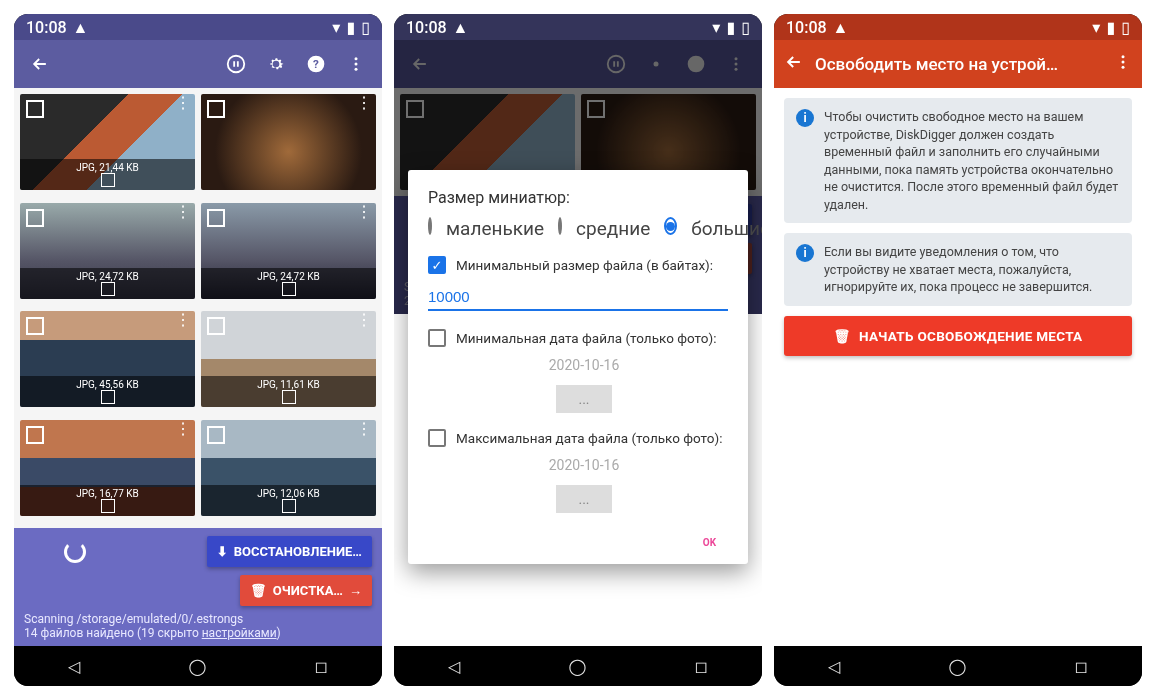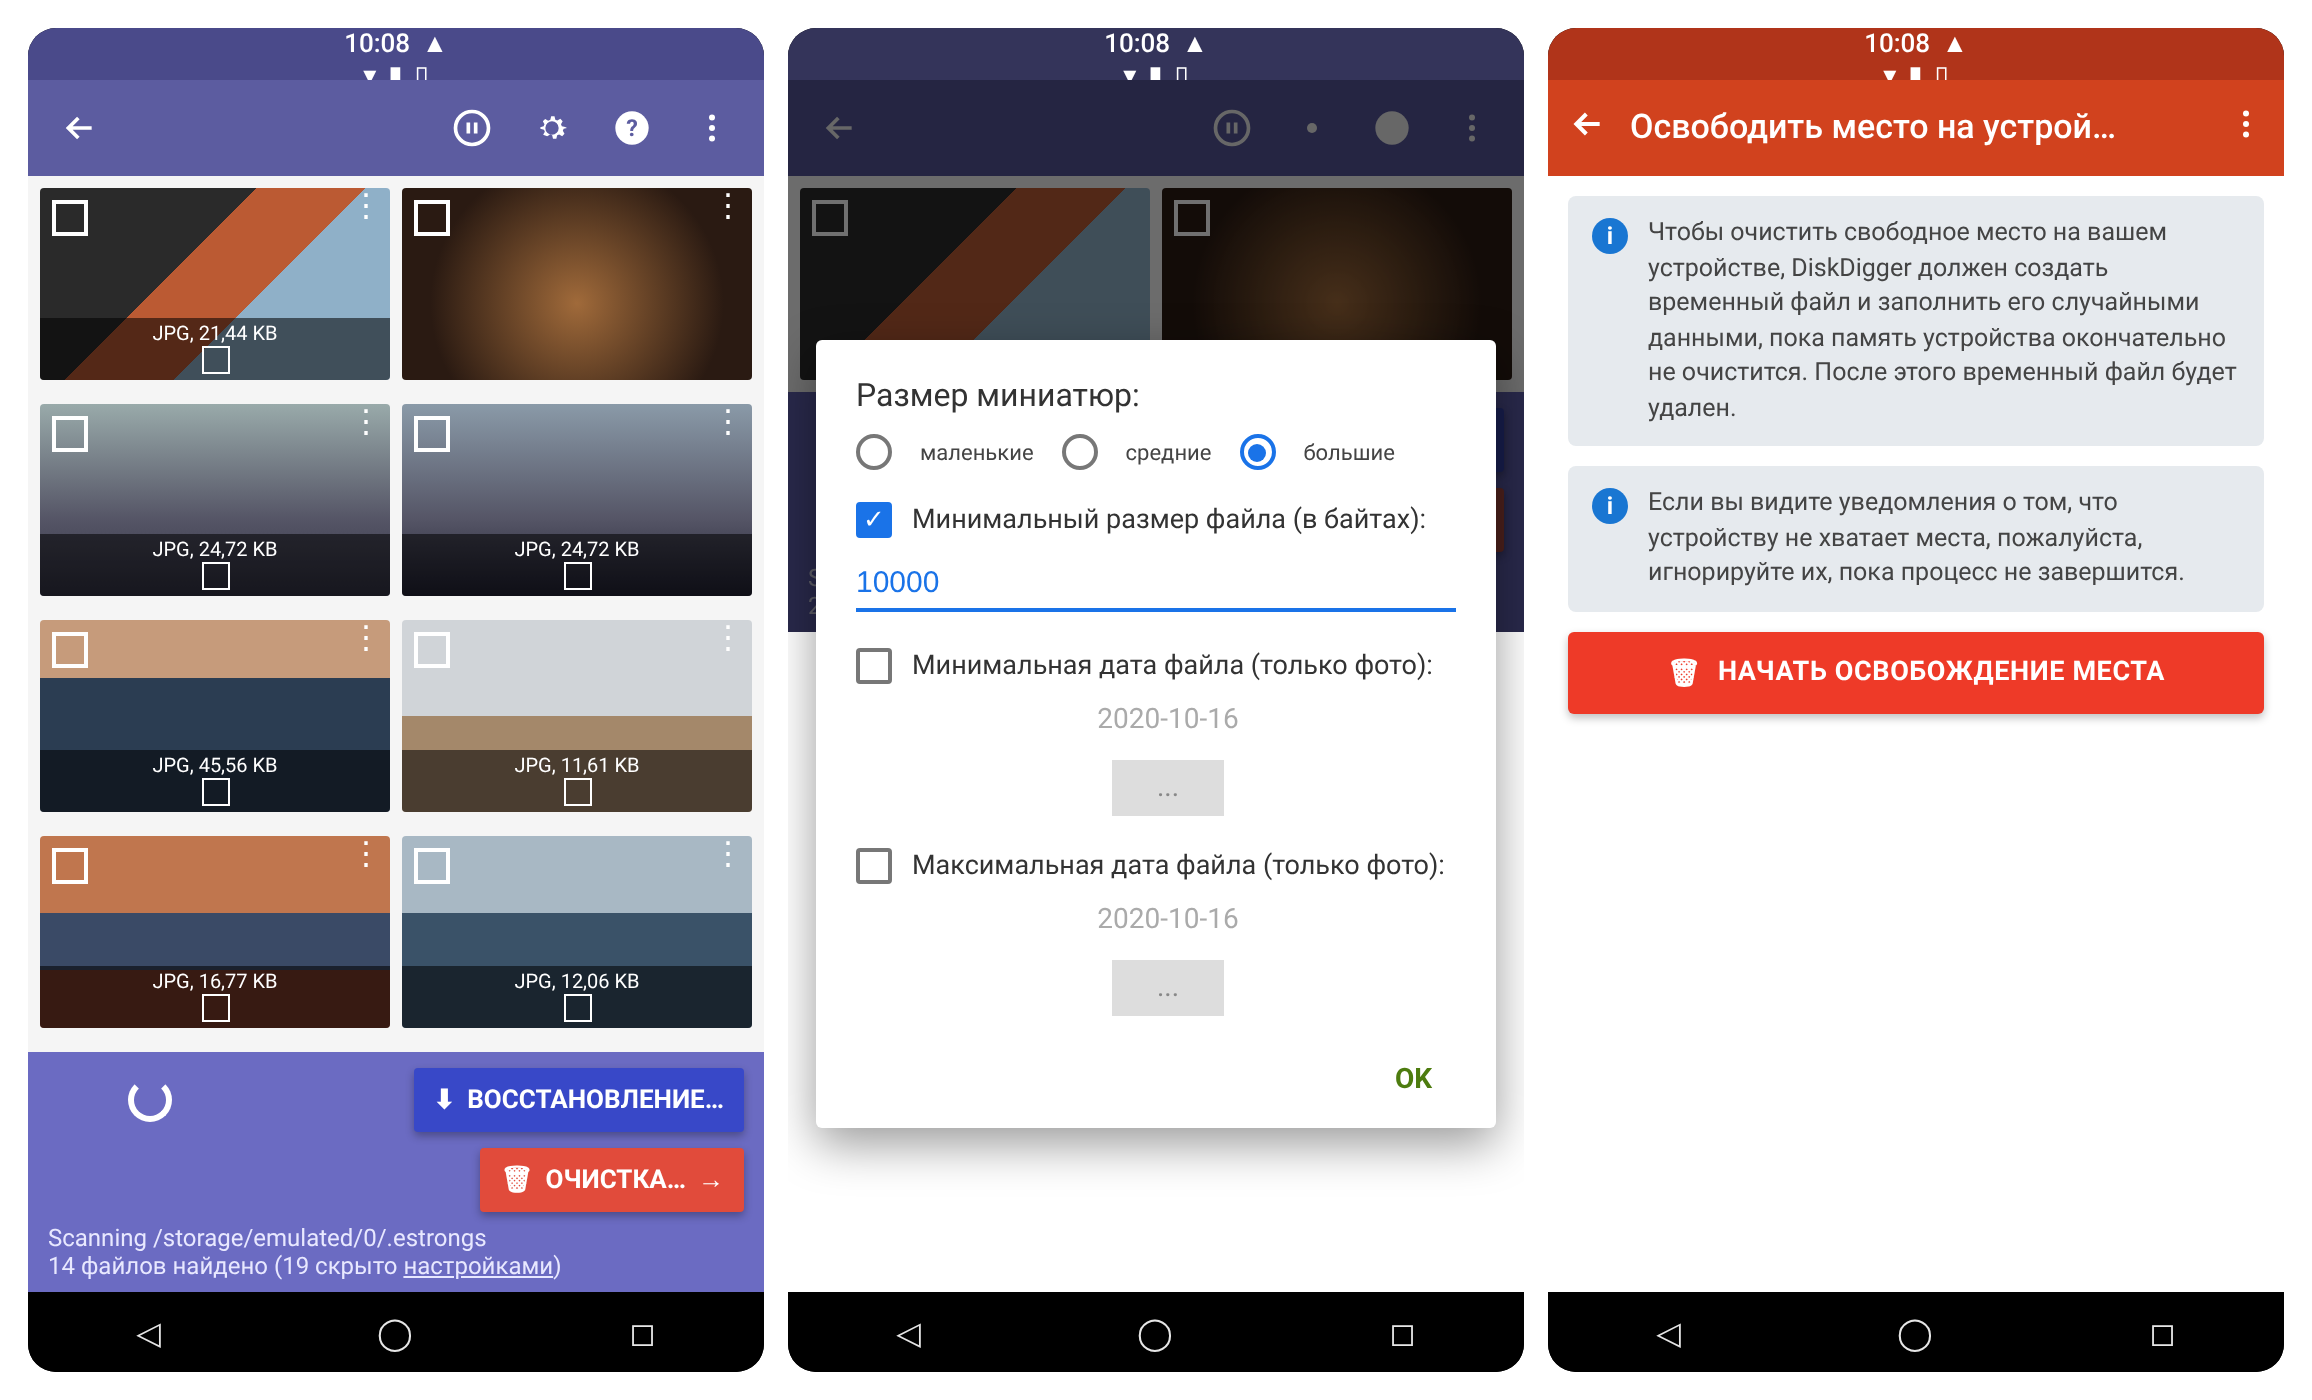--- a/index.html
+++ b/index.html
@@ -1,19 +1,19 @@
 <!DOCTYPE html>
 <html><head>
 <meta charset="utf-8">
 <style>
   * { box-sizing: border-box; margin: 0; padding: 0; }
   body { background: #fff; font-family: Roboto, Arial, sans-serif; }
   .canvas { width: 1156px; height: 700px; display: flex; gap: 12px; justify-content: center; align-items: center; padding: 14px; }
   .phone { width: 368px; height: 672px; background: #000; border-radius: 14px; position: relative; overflow: hidden; display: flex; flex-direction: column; }
-  .statusbar { height: 26px; display: flex; justify-content: space-between; align-items: center; padding: 0 12px; color: #fff; font-size: 13px; font-weight: 500; flex-direction: column; }
+  .statusbar { height: 26px; display: flex; justify-content: space-between; align-items: center; padding: 0 12px; color: #fff; font-size: 16px; font-weight: 500; }
   .sb-left, .sb-right { display: flex; align-items: center; gap: 6px; }
   .sb-icon { display: inline-flex; }
   .screen { flex: 1; background: #fff; display: flex; flex-direction: column; overflow: hidden; position: relative; }
   .navbar { height: 40px; background: #000; display: flex; justify-content: space-around; align-items: center; }
   .nav-btn { color: #fff; opacity: 0.9; }
 
   
   .p1 .statusbar { background: #4a4a8a; }
   .appbar1 { background: #5c5ca0; height: 48px; display: flex; align-items: center; padding: 0 8px; color: #fff; gap: 4px; }
   .appbar1 .spacer { flex: 1; }
@@ -43,32 +43,32 @@
 
   
   .p2 .statusbar { background: #34345a; }
   .p2 .screen { background: #fff; }
   .p2-bg { position: absolute; inset: 0; filter: brightness(0.55); }
   .p2-bg .appbar1 { background: #444478; }
   .p2-bg .grid { filter: brightness(0.8); }
   .p2-bg .bottombar { background: #4a4a88; }
   .dialog { position: absolute; top: 130px; left: 14px; right: 14px; background: #fff; border-radius: 3px; box-shadow: 0 8px 24px rgba(0,0,0,0.4); padding: 18px 20px 8px; color: #444; font-size: 14px; }
   .dialog h3 { font-size: 16px; font-weight: 400; color: #333; margin-bottom: 10px; }
-  .radiorow { display: flex; gap: 14px; align-items: center; margin-bottom: 16px; font-size: 11px; }
+  .radiorow { display: flex; gap: 14px; margin-bottom: 16px; font-size: 19px; }
   .radio { width: 18px; height: 18px; border: 2px solid #777; border-radius: 50%; display: inline-flex; align-items: center; justify-content: center; }
   .radio.sel { border-color: #1a73e8; }
   .radio.sel::after { content: ''; width: 9px; height: 9px; background: #1a73e8; border-radius: 50%; }
   .cbrow { display: flex; align-items: center; gap: 10px; margin-bottom: 10px; font-size: 13.5px; color: #333; }
   .cb { width: 18px; height: 18px; border: 2px solid #777; border-radius: 2px; display: inline-flex; align-items: center; justify-content: center; }
   .cb.checked { background: #1a73e8; border-color: #1a73e8; color: #fff; font-size: 13px; }
   .tf { border: none; border-bottom: 2px solid #1a73e8; font-size: 15px; padding: 4px 0; width: 100%; outline: none; color: #1a73e8; margin-bottom: 18px; }
   .daterow { display: flex; align-items: center; gap: 12px; margin: 6px 0 16px 12px; color: #aaa; font-size: 14px; flex-direction: column; }
   .datebtn { background: #ddd; color: #888; padding: 6px 22px; font-size: 14px; }
   .dlg-actions { display: flex; justify-content: flex-end; margin-top: 6px; }
-  .dlg-ok { color: #4d7c0f; font-weight: 700; font-size: 14px; padding: 8px 12px; }
+  .dlg-ok { color: #ec4899; font-weight: 700; font-size: 10px; padding: 8px 12px; }
 
   
   .p3 .statusbar { background: #b0341a; }
   .appbar3 { background: #d1421e; height: 48px; display: flex; align-items: center; padding: 0 10px; color: #fff; gap: 11px; }
   .appbar3 .title { font-size: 17px; font-weight: 500; flex: 1; white-space: nowrap; overflow: hidden; text-overflow: ellipsis; }
   .p3 .body { flex: 1; background: #fff; padding: 10px; display: flex; flex-direction: column; gap: 10px; }
   .infocard { background: #e6eaee; border-radius: 4px; padding: 10px 12px; display: flex; gap: 10px; font-size: 12.5px; color: #444; line-height: 1.4; }
   .info-i { width: 18px; height: 18px; background: #1976d2; border-radius: 50%; color: #fff; font-size: 12px; font-weight: 700; display: inline-flex; align-items: center; justify-content: center; flex-shrink: 0; margin-top: 1px; }
   .btn-start { background: #ee3a28; color: #fff; font-weight: 700; font-size: 13.5px; padding: 12px 14px; border-radius: 3px; display: flex; align-items: center; justify-content: center; gap: 8px; box-shadow: 0 2px 4px rgba(0,0,0,0.25); letter-spacing: 0.3px; }
 </style>

